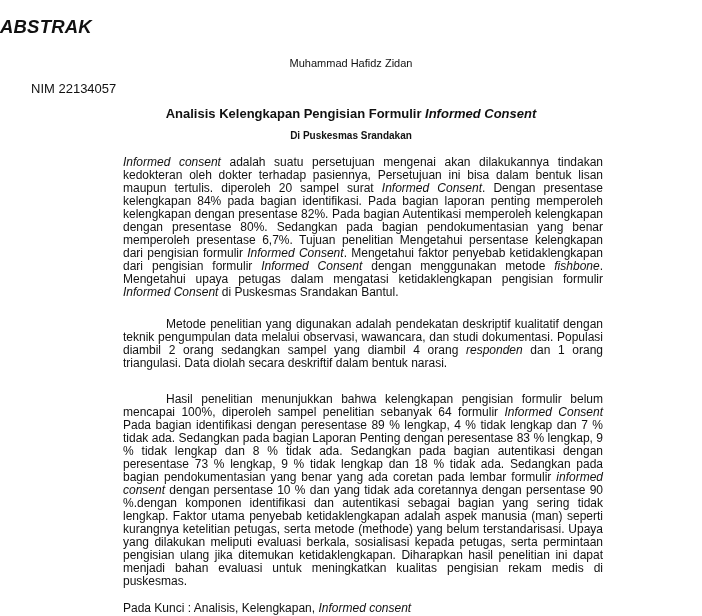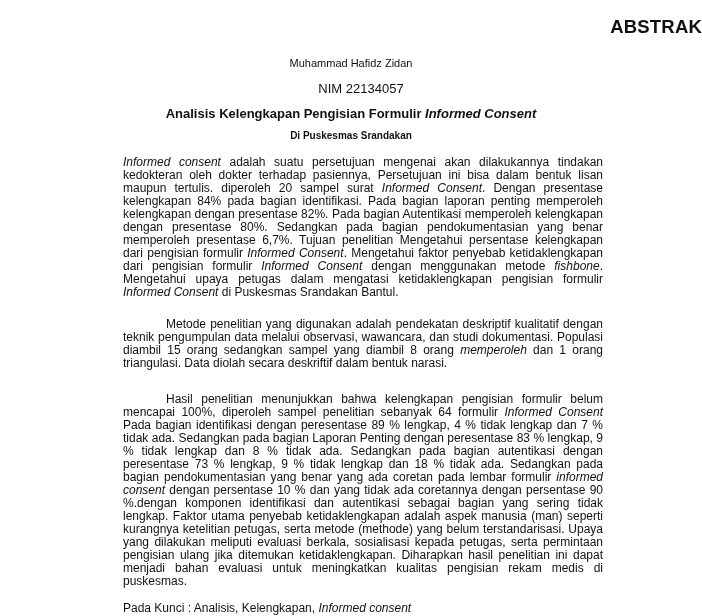--- a/index.html
+++ b/index.html
@@ -1,36 +1,36 @@
 <!DOCTYPE html>
 <html><head>
 <meta charset="utf-8">
 <style>
   html, body { margin: 0; padding: 0; background: #ffffff; }
   body { width: 702px; height: 616px; overflow: hidden; position: relative; color: #111; font-family: "Liberation Sans", sans-serif; }
-  .title { position: absolute; left: 0; right: 0; top: 16px; text-align: right; font-size: 18.5px; font-weight: bold; letter-spacing: 0.2px; }
+  .title { position: absolute; left: 0; right: 0; top: 16px; text-align: left; font-size: 18.5px; font-weight: bold; letter-spacing: 0.2px; font-style: italic; }
   .author { position: absolute; left: 0; right: 0; top: 57px; text-align: center; font-size: 11px; }
-  .nim { position: absolute; left: 0; right: 0; top: 81px; text-align: center; font-size: 13px; padding-left: 20px; }
+  .nim { position: absolute; left: 11px; right: 0; top: 81px; font-size: 13px; padding-left: 20px; }
   .thesis1 { position: absolute; left: 0; right: 0; top: 106px; text-align: center; font-size: 13px; font-weight: bold; }
   .thesis2 { position: absolute; left: 0; right: 0; top: 130px; text-align: center; font-size: 10px; font-weight: bold; }
   .para { font-size: 12px; line-height: 13px; text-align: justify; margin: 0; }
   .p1 { position: absolute; left: 123px; top: 156px; width: 480px; }
   .p2 { position: absolute; left: 123px; top: 318px; width: 480px; text-indent: 43px; }
   .p3 { position: absolute; left: 123px; top: 393px; width: 480px; text-indent: 43px; }
   .kw { position: absolute; left: 123px; top: 601px; width: 480px; font-size: 12px; line-height: 14.4px; }
   i { }
 </style>
 </head>
 <body>
 
 <div>
   <div class="title">ABSTRAK</div>
   <div class="author">Muhammad Hafidz Zidan</div>
   <div class="nim">NIM 22134057</div>
   <div class="thesis1"><span>Analisis Kelengkapan Pengisian Formulir </span><i>Informed Consent</i></div>
   <div class="thesis2">Di Puskesmas Srandakan</div>
 
   <p class="para p1"><i>Informed consent</i><span> adalah suatu persetujuan mengenai akan dilakukannya tindakan kedokteran oleh dokter terhadap pasiennya, Persetujuan ini bisa dalam bentuk lisan maupun tertulis. diperoleh 20 sampel surat </span><i>Informed Consent</i><span>. Dengan presentase kelengkapan 84% pada bagian identifikasi. Pada bagian laporan penting memperoleh kelengkapan dengan presentase 82%. Pada bagian Autentikasi memperoleh kelengkapan dengan presentase 80%. Sedangkan pada bagian pendokumentasian yang benar memperoleh presentase 6,7%. Tujuan penelitian Mengetahui persentase kelengkapan dari pengisian formulir </span><i>Informed Consent</i><span>. Mengetahui faktor penyebab ketidaklengkapan dari pengisian formulir </span><i>Informed Consent</i><span> dengan menggunakan metode </span><i>fishbone</i><span>. Mengetahui upaya petugas dalam mengatasi ketidaklengkapan pengisian formulir </span><i>Informed Consent</i><span> di Puskesmas Srandakan Bantul.</span></p>
-  <p class="para p2"><span>Metode penelitian yang digunakan adalah pendekatan deskriptif kualitatif dengan teknik pengumpulan data melalui observasi, wawancara, dan studi dokumentasi. Populasi diambil 15 orang sedangkan sampel yang diambil 8 orang </span><i>memperoleh</i><span> dan 1 orang triangulasi. Data diolah secara deskriftif dalam bentuk narasi.</span></p>
+  <p class="para p2"><span>Metode penelitian yang digunakan adalah pendekatan deskriptif kualitatif dengan teknik pengumpulan data melalui observasi, wawancara, dan studi dokumentasi. Populasi diambil 2 orang sedangkan sampel yang diambil 4 orang </span><i>responden</i><span> dan 1 orang triangulasi. Data diolah secara deskriftif dalam bentuk narasi.</span></p>
   <p class="para p3"><span>Hasil penelitian menunjukkan bahwa kelengkapan pengisian formulir belum mencapai 100%, diperoleh sampel penelitian sebanyak 64 formulir </span><i>Informed Consent</i><span> Pada bagian identifikasi dengan peresentase 89 % lengkap, 4 % tidak lengkap dan 7 % tidak ada. Sedangkan pada bagian Laporan Penting dengan peresentase 83 % lengkap, 9 % tidak lengkap dan 8 % tidak ada. Sedangkan pada bagian autentikasi dengan peresentase 73 % lengkap, 9 % tidak lengkap dan 18 % tidak ada. Sedangkan pada bagian pendokumentasian yang benar yang ada coretan pada lembar formulir </span><i>informed consent</i><span> dengan persentase 10 % dan yang tidak ada coretannya dengan persentase 90 %.dengan komponen identifikasi dan autentikasi sebagai bagian yang sering tidak lengkap. Faktor utama penyebab ketidaklengkapan adalah aspek manusia (man) seperti kurangnya ketelitian petugas, serta metode (methode) yang belum terstandarisasi. Upaya yang dilakukan meliputi evaluasi berkala, sosialisasi kepada petugas, serta permintaan pengisian ulang jika ditemukan ketidaklengkapan. Diharapkan hasil penelitian ini dapat menjadi bahan evaluasi untuk meningkatkan kualitas pengisian rekam medis di puskesmas.</span></p>
 
   <div class="kw"><span>Pada Kunci : Analisis, Kelengkapan, </span><i>Informed consent</i></div>
 </div>
 
 </body></html>

